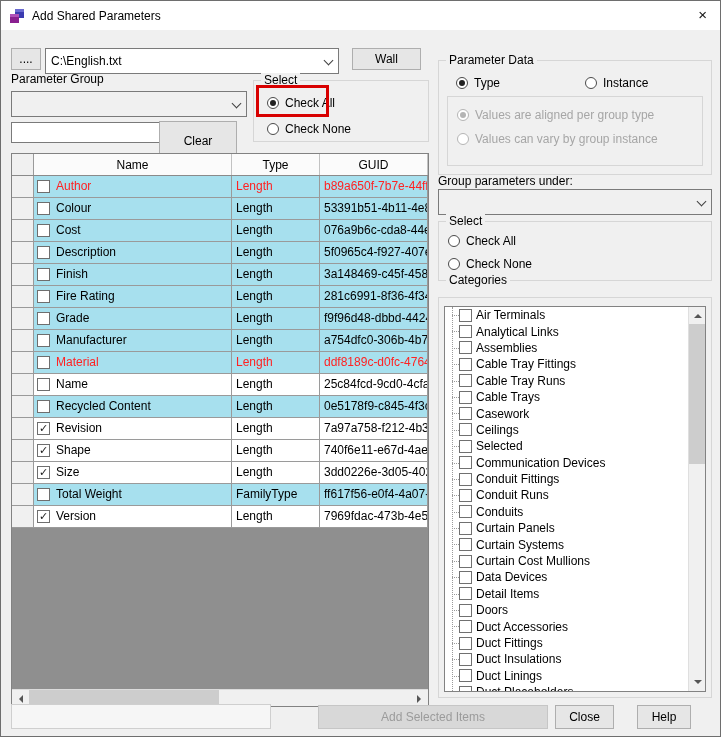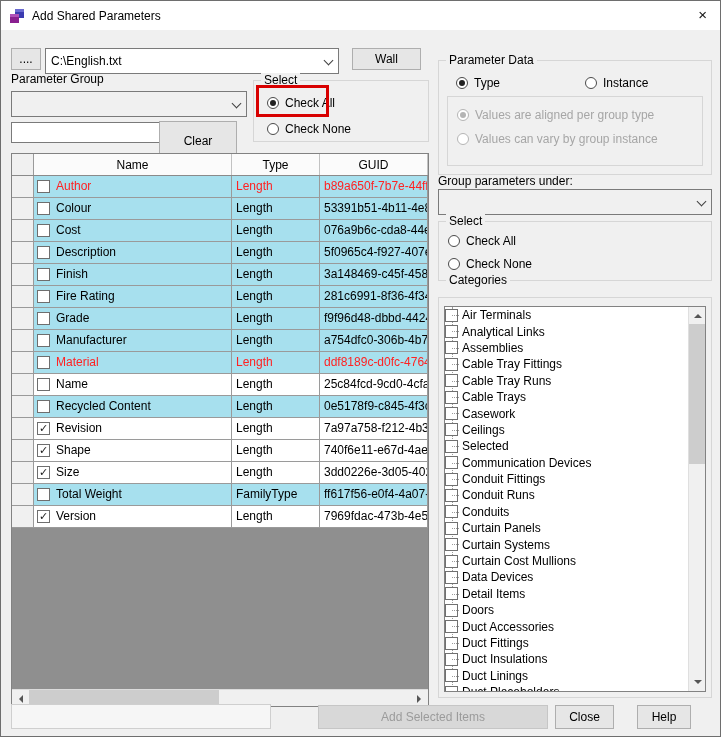--- a/index.html
+++ b/index.html
@@ -67,21 +67,21 @@
   .tri { width:0; height:0; border:4px solid transparent; }
   .tri.left  { border-right-color:#555; margin-left:-3px; }
   .tri.right { border-left-color:#555; margin-right:-3px; }
   .tri.up    { border-bottom-color:#555; margin-top:-3px; }
   .tri.down  { border-top-color:#555; margin-bottom:-3px; }
 
   
   .catlist { position:absolute; left:443px; top:305px; width:262px; height:386px; background:#fff; border:1px solid #828282; overflow:hidden; }
   .cat-items { position:absolute; left:0; top:0; right:17px; bottom:0; overflow:hidden; }
   .treeline { position:absolute; left:7px; top:0; bottom:0; border-left:1px dotted #9a9a9a; }
-  .citem { height:16.4px; display:flex; align-items:center; position:relative; white-space:nowrap;text-align:center; }
+  .citem { height:16.4px; display:flex; align-items:center; position:relative; padding-left:14px; white-space:nowrap;text-align:center; }
   .stub { position:absolute; left:7px; top:8px; width:7px; border-top:1px dotted #9a9a9a; }
   .ccb { width:13px; height:13px; border:1px solid #707070; background:#fff; flex:none; }
   .clabel { margin-left:4px; }
   .vscroll { position:absolute; right:0; top:0; bottom:0; width:17px; background:#f0f0f0; border-left:1px solid #dfdfdf; }
   .vthumb { position:absolute; left:0; top:17px; width:17px; height:140px; background:#cdcdcd; }
   .vbtn { position:absolute; left:0; width:17px; height:17px; display:flex; align-items:center; justify-content:center; }
   .vbtn.u { top:0; } .vbtn.d { bottom:0; }
 
   .lbl { position:absolute; white-space:nowrap; }
 </style>

